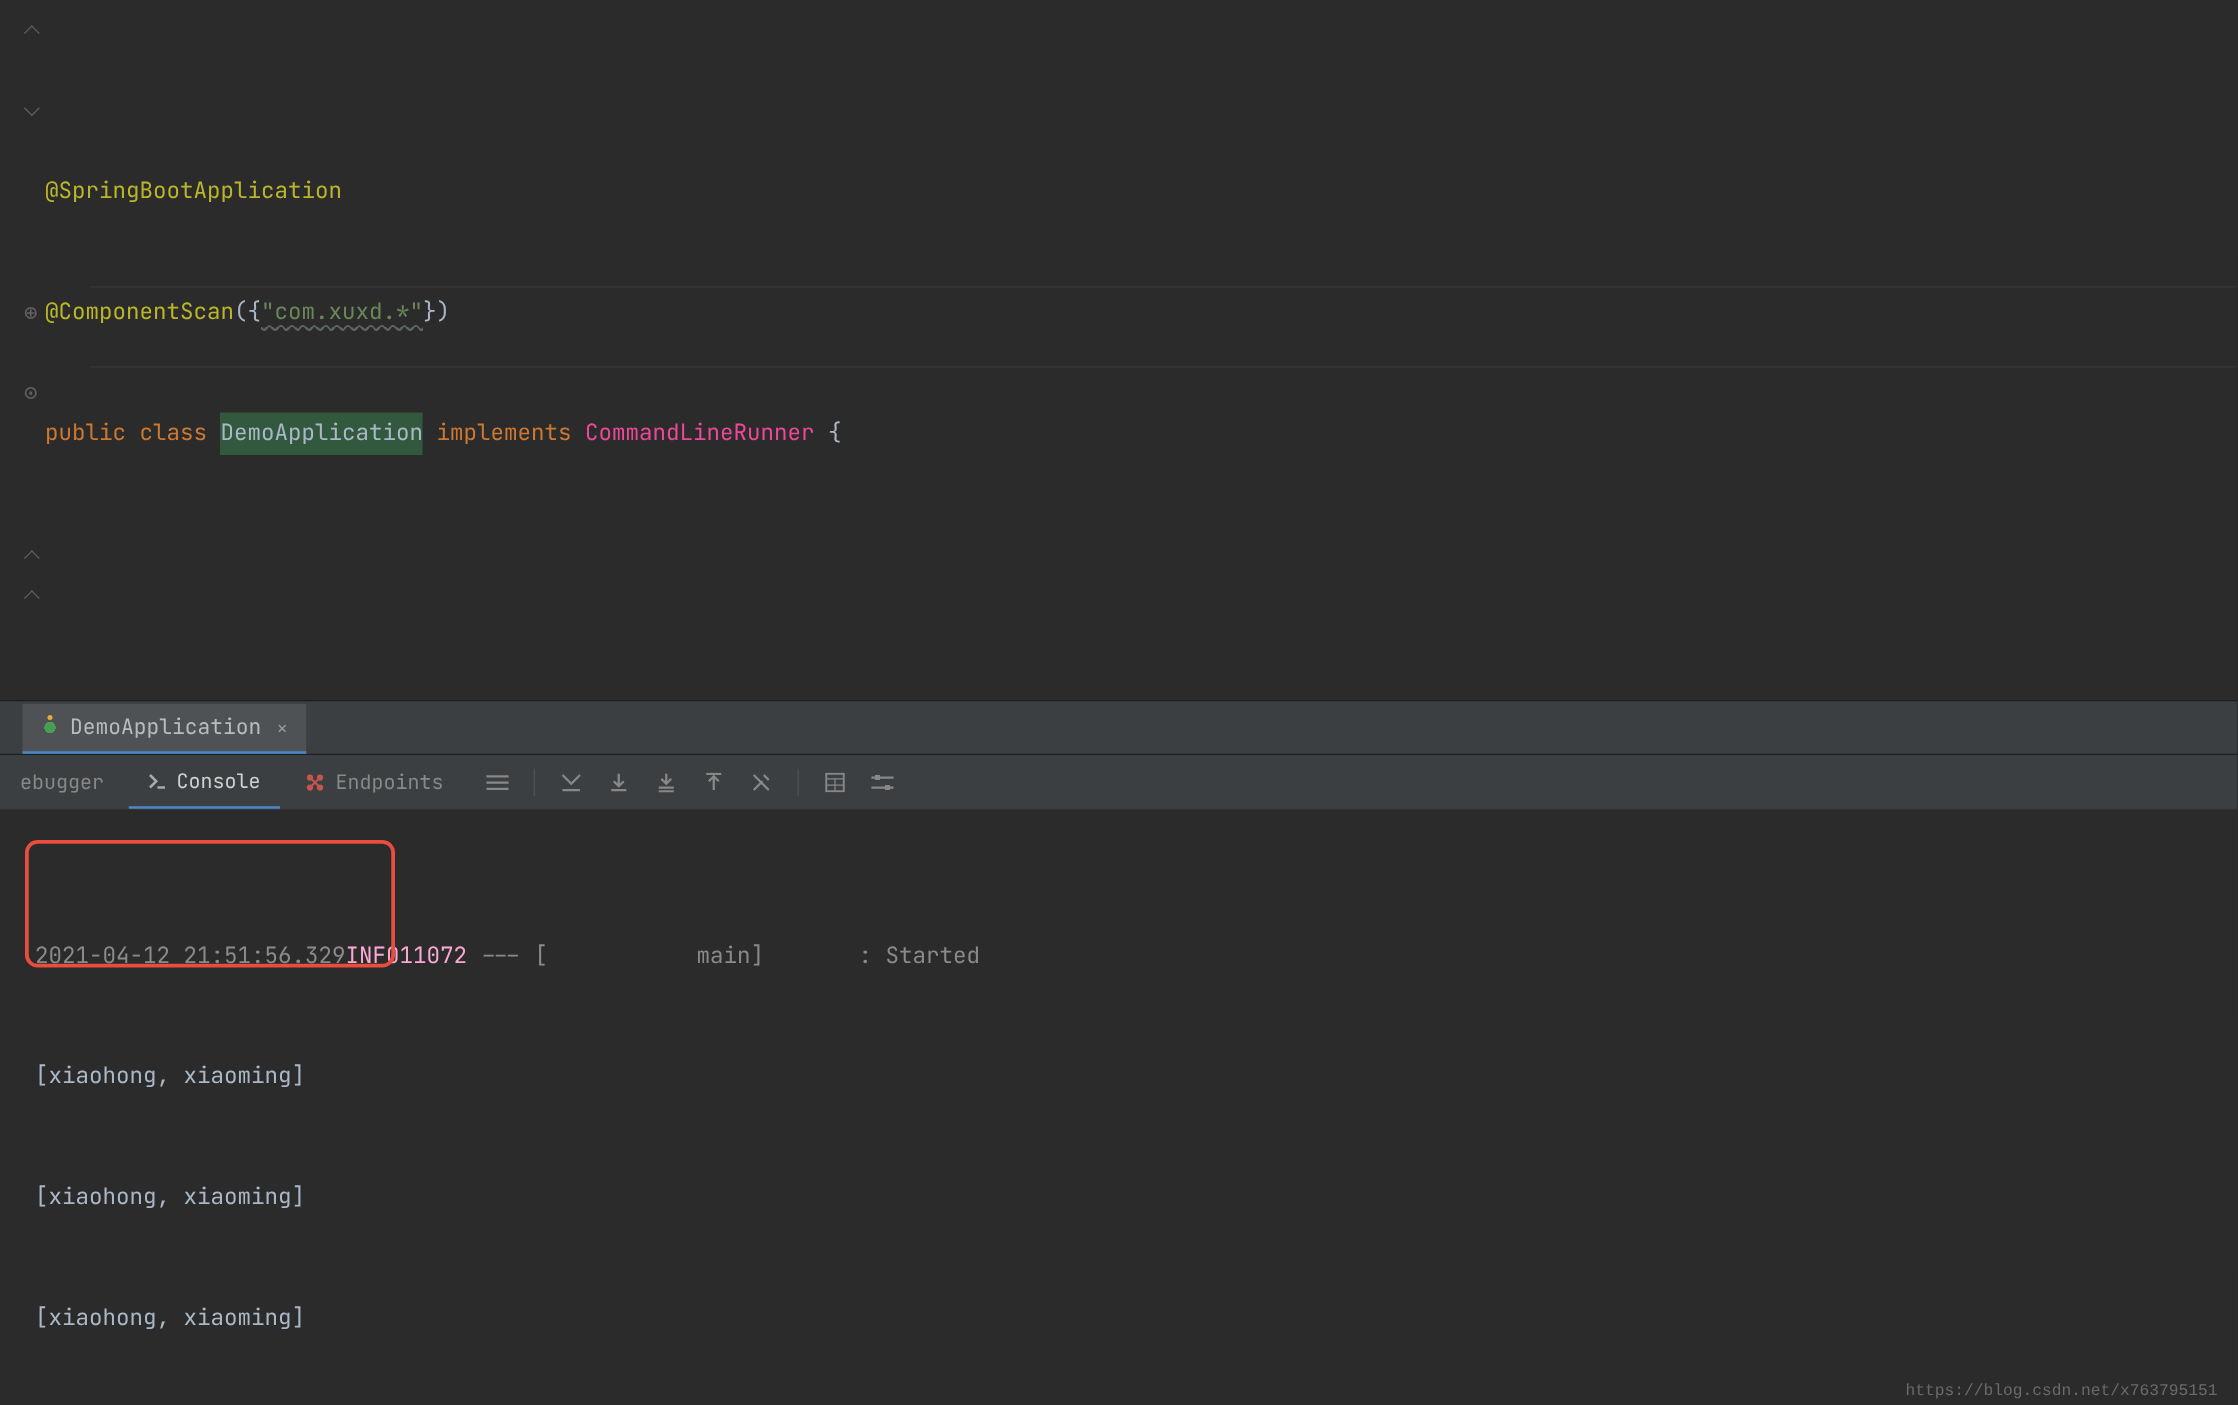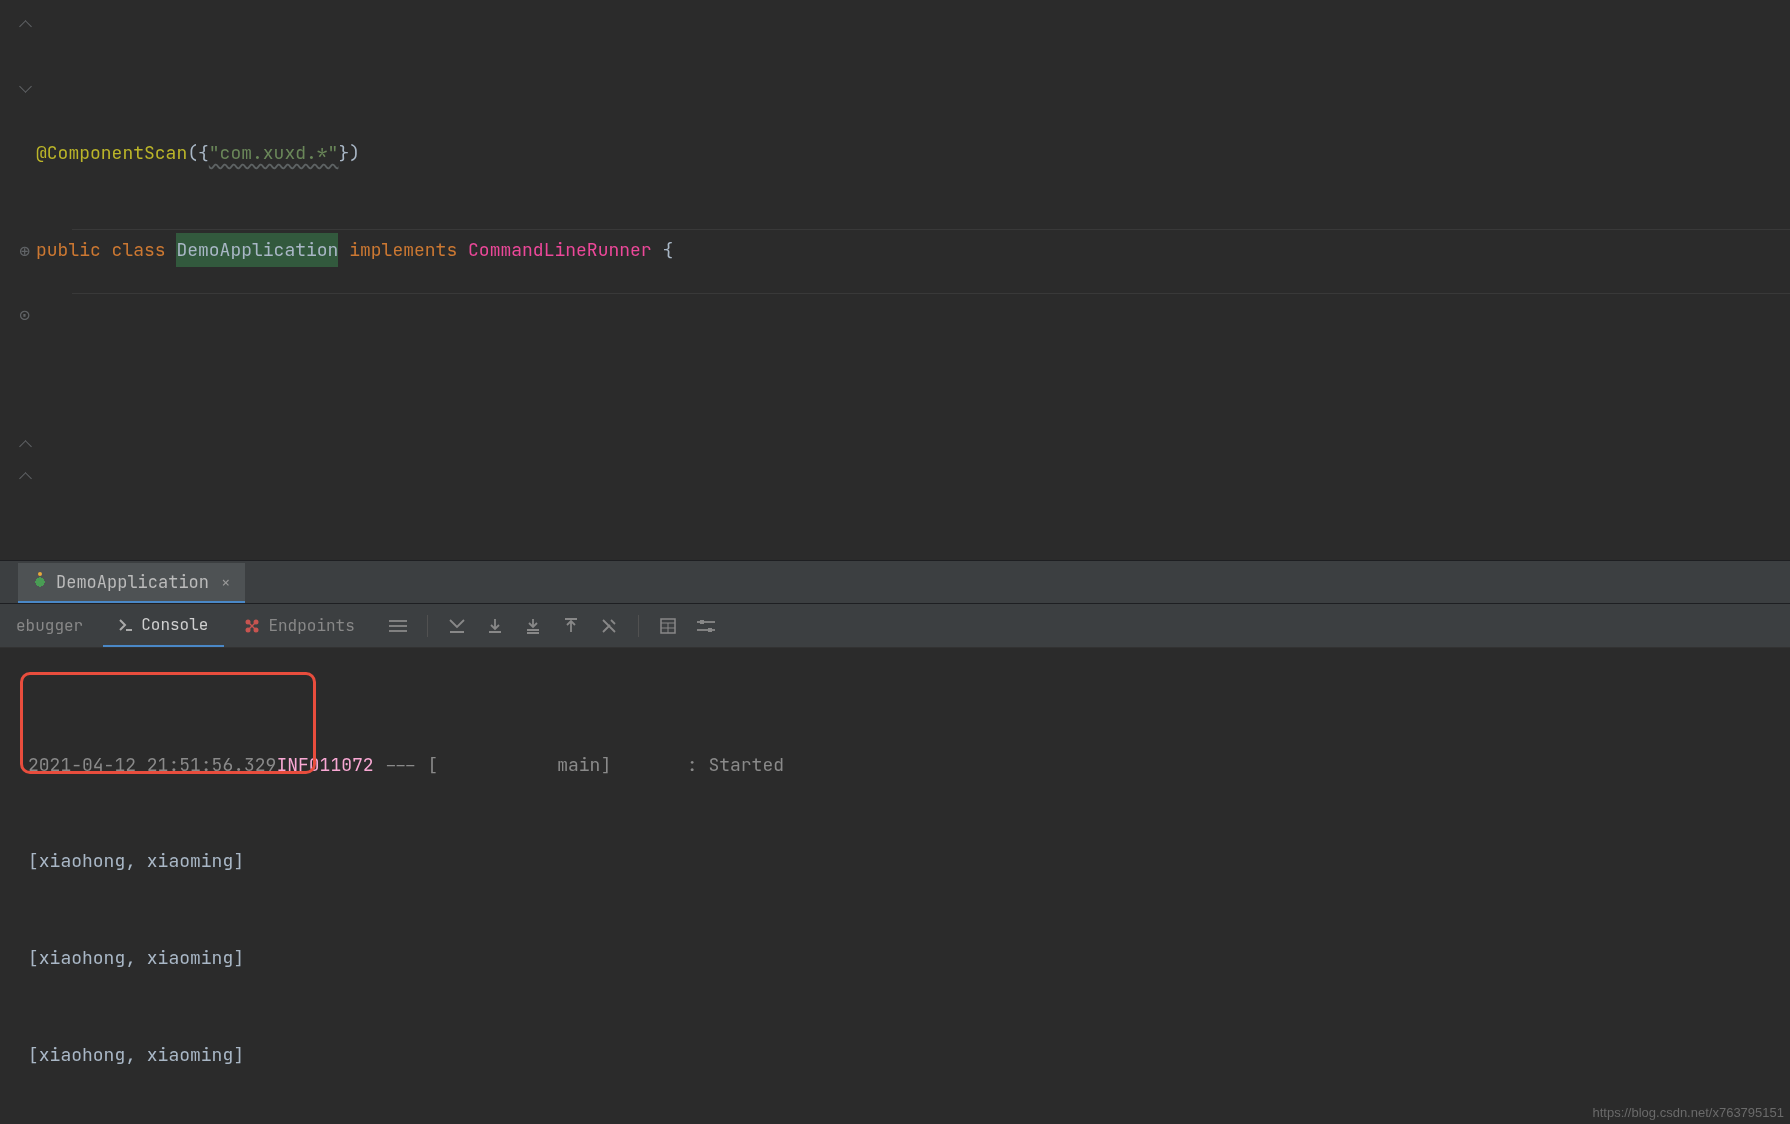--- a/index.html
+++ b/index.html
@@ -145,25 +145,25 @@
   border: 3px solid #e84d3d;
   border-radius: 10px;
   left: 20px;
   top: 24px;
   width: 296px;
   height: 102px;
   pointer-events: none;
 }
 .watermark {
   position: absolute;
-  right: 6px;
+  right: 16px;
   bottom: 4px;
   font-size: 13px;
   color: #6a6a6a;
-  font-family: Liberation Sans, sans-serif;
+  font-family: Liberation Mono, monospace;
 }
 svg { display: block; }
 </style>
 </head>
 <body>
 
 <div class="editor-area">
   <div class="gutter">
     <div class="gutter-mark">
         <span class="collapse-icon up"></span>
@@ -185,20 +185,21 @@
     <div class="gutter-mark">
         <span class="collapse-icon up"></span>
       </div>
     <div class="gutter-mark">
         <span class="collapse-icon up"></span>
       </div>
   </div>
   <div class="code">
     <div class="sep-line" style="top:229px;"></div>
     <div class="sep-line" style="top:293px;"></div>
+    <div class="line"><span class="ann">@SpringBootApplication</span></div>
     <div class="line"><span class="ann">@ComponentScan</span><span class="pn">({</span><span class="str" style="text-decoration: underline wavy #5e6364; text-underline-offset:4px;">"com.xuxd.*"</span><span class="pn">})</span></div>
     <div class="line"><span class="kw">public </span><span class="kw">class </span><span class="sel-bg">DemoApplication</span><span class="kw"> implements </span><span class="cls">CommandLineRunner </span><span class="pn">{</span></div>
     <div class="line"></div>
     
     
     
     
     
     
     

